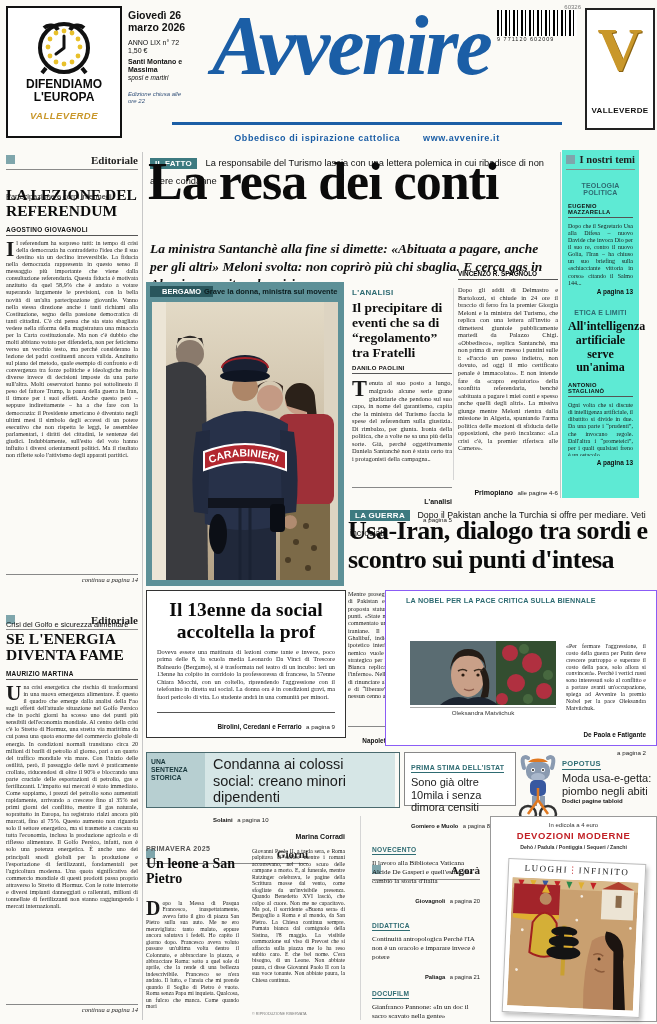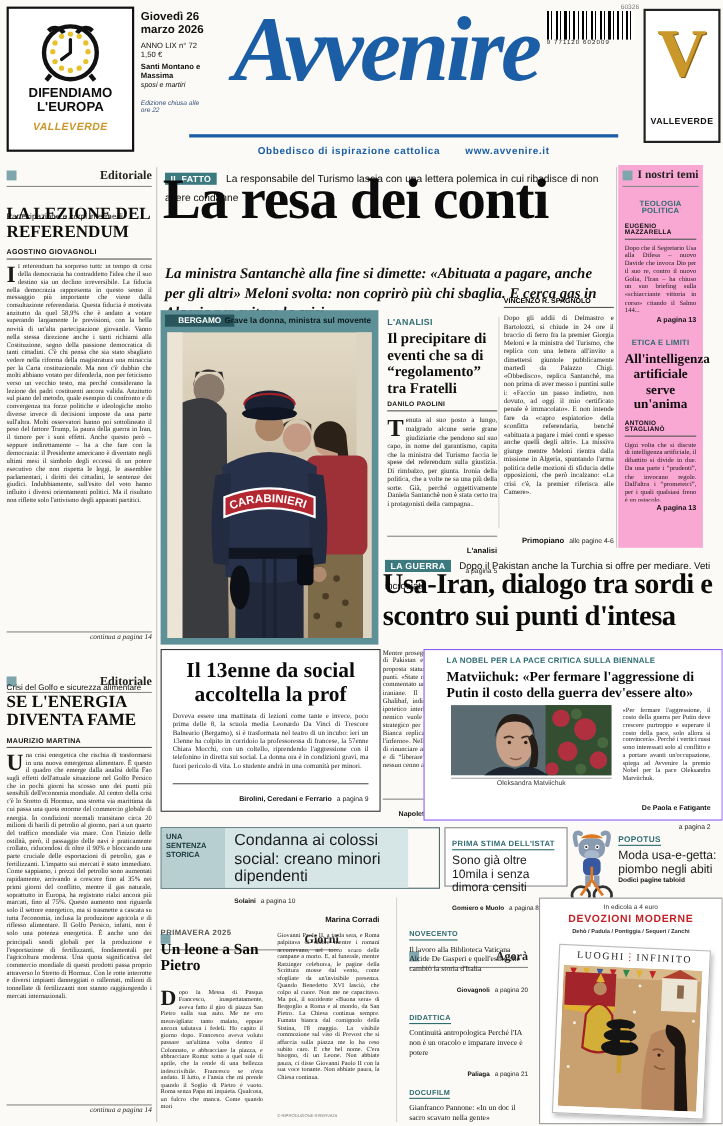--- a/index.html
+++ b/index.html
@@ -186,21 +186,21 @@
 
 <div class="abs" style="left:458px;top:270px;width:100px;">
   <div style="font-size:6.4px;font-weight:bold;border-bottom:1px solid #555;padding-bottom:2px;">VINCENZO R. SPAGNOLO</div>
   <div class="body-txt just hide-ov" style="margin-top:6px;height:190px;font-size:6.4px;line-height:1.18;">Dopo gli addii di Delmastro e Bartolozzi, si chiude in 24 ore il braccio di ferro fra la premier Giorgia Meloni e la ministra del Turismo, che replica con una lettera all'invito a dimettersi giuntole pubblicamente martedì da Palazzo Chigi. «Obbedisco», replica Santanchè, ma non prima di aver messo i puntini sulle i: «Faccio un passo indietro, non dovuto, ad oggi il mio certificato penale è immacolato». E non intende fare da «capro espiatorio» della sconfitta referendaria, benché «abituata a pagare i miei conti e spesso anche quelli degli altri». La missiva giunge mentre Meloni rientra dalla missione in Algeria, spuntando l'arma politica delle mozioni di sfiducia delle opposizioni, che però incalzano: «La crisi c'è, la premier riferisca alle Camere».</div>
   <div class="right" style="margin-top:5px;">
     <span class="ref-bold" style="font-size:7px;">Primopiano</span>
     <span class="ref-page">alle pagine 4-6</span>
   </div>
 </div>
 
-<div class="abs" style="left:562px;top:150px;width:77px;height:348px;background:#f9a8d4;">
+<div class="abs" style="left:562px;top:150px;width:77px;height:348px;background:#5eead4;">
   <div class="section-head" style="margin:4px 4px 0 4px;">
     <span class="sq"></span>
     <span class="ttl" style="font-size:10.5px;">I nostri temi</span>
   </div>
 
   <div style="padding:0 6px;">
     <div class="center teal" style="font-weight:bold;font-size:7px;margin-top:12px;letter-spacing:.2px;">TEOLOGIA POLITICA</div>
     <div class="byline" style="margin-top:7px;font-size:5.8px;">EUGENIO MAZZARELLA</div>
     <div class="body-txt just hide-ov" style="margin-top:5px;height:62px;font-size:6px;line-height:1.18;">Dopo che il Segretario Usa alla Difesa – nuovo Davide che invoca Dio per il suo re, contro il nuovo Golia, l'Iran – ha chiuso un suo briefing sulla «schiacciante vittoria in corso» citando il Salmo 144...</div>
     <div class="right ref-bold" style="margin-top:3px;font-size:6.5px;">A pagina 13</div>
@@ -219,21 +219,20 @@
 </div>
 <div class="abs serif" style="left:348px;top:517px;width:309px;font-size:26px;font-weight:800;letter-spacing:-.5px;line-height:1.1;color:#0b0b0b;">Usa-Iran, dialogo tra sordi e scontro sui punti d'intesa</div>
 <div class="abs body-txt just hide-ov" style="left:348px;top:590px;width:112px;height:132px;font-size:6.2px;line-height:1.18;">Mentre proseguono gli sforzi di mediazione di Pakistan e Turchia, l'Iran respinge la proposta statunitense di un accordo in 15 punti. «State negoziando con voi stessi» ha commentato un portavoce delle forze armate iraniane. Il presidente del parlamento Ghalibaf, indicato nei giorni scorsi come ipotetico interlocutore degli americani: «Il nemico vuole occupare l'isola» di Kharg, strategico per l'export del petrolio. La Casa Bianca replica minacciando di «scatenare l'inferno». Nella bozza americana le richieste di rinunciare alle armi nucleare e ai “proxy” e di “liberare” lo Stretto di Hormuz. Ma nessun cenno a un cambio di regime.</div>
 <div class="abs right" style="left:348px;top:726px;width:112px;border-top:1px solid #888;padding-top:2px;">
   <span class="ref-bold">Napoletano e Palmas</span>
   <span class="ref-page">a pagina 3</span>
 </div>
 
 <div class="abs" style="left:385px;top:590px;width:270px;height:154px;border:1px solid #8b5cf6;background:#fff;">
   <div class="abs teal" style="left:20px;top:5px;font-weight:bold;font-size:7.2px;letter-spacing:.2px;">LA NOBEL PER LA PACE CRITICA SULLA BIENNALE</div>
-  <div class="abs serif" style="left:20px;top:17px;width:238px;font-size:12.5px;font-weight:bold;line-height:1.2;color:#0d0d0d;">Matviichuk: «Per fermare l'aggressione di Putin il costo della guerra dev'essere alto»</div>
   <span class="abs" style="left:24px;top:50px;">
     <svg width="146" height="64" viewBox="0 0 146 64">
       <rect width="146" height="64" fill="#5a6c72"></rect>
       <rect x="86" width="60" height="64" fill="#334e30"></rect>
       <g fill="#b03040">
           <circle cx="100" cy="12" r="8"></circle>
           <circle cx="122" cy="22" r="10"></circle>
           <circle cx="106" cy="42" r="9"></circle>
           <circle cx="134" cy="50" r="8"></circle>
           <circle cx="92" cy="58" r="6"></circle>
@@ -265,21 +264,21 @@
   <div class="center serif" style="margin:8px 8px 0 8px;font-size:19.5px;font-weight:800;line-height:1.12;color:#0b0b0b;">Il 13enne da social accoltella la prof</div>
   <div class="body-txt just hide-ov" style="margin:5px 10px 0 10px;height:62px;font-size:6.3px;line-height:1.2;">Doveva essere una mattinata di lezioni come tante e invece, poco prima delle 8, la scuola media Leonardo Da Vinci di Trescore Balneario (Bergamo), si è trasformata nel teatro di un incubo: ieri un 13enne ha colpito in corridoio la professoressa di francese, la 57enne Chiara Mocchi, con un coltello, riprendendo l'aggressione con il telefonino in diretta sui social. La donna ora è in condizioni gravi, ma fuori pericolo di vita. Lo studente andrà in una comunità per minori.</div>
   <div class="right" style="margin:2px 10px 0 10px;border-top:1px solid #555;padding-top:2px;">
     <span class="ref-bold">Birolini, Ceredani e Ferrario</span>
     <span class="ref-page">a pagina 9</span>
   </div>
 </div>
 
 <div class="abs" style="left:146px;top:752px;width:252px;height:54px;border:1px solid #4a6a6e;">
   <div class="abs" style="left:0;top:0;width:58px;height:54px;background:#b7cfd1;font-size:6.8px;font-weight:bold;color:#17363a;line-height:1.2;padding:5px 4px;box-sizing:border-box;">UNA SENTENZA STORICA</div>
-  <div class="abs" style="left:58px;top:0;width:166px;height:54px;background:#d6e6e6;">
+  <div class="abs" style="left:58px;top:0;width:190px;height:54px;background:#d6e6e6;">
     <div style="padding:3px 8px 0 8px;font-size:14.5px;color:#1b1b1b;line-height:1.15;">Condanna ai colossi social: creano minori dipendenti</div>
     <div style="padding:2px 8px 0 8px;">
       <span class="ref-bold" style="font-size:6px;">Solaini</span>
       <span class="ref-page" style="font-size:6px;">a pagina 10</span>
     </div>
   </div>
 </div>
 
 <div class="abs" style="left:404px;top:752px;width:112px;height:54px;border:1px solid #888;background:#fff;box-sizing:border-box;padding:3px 6px;">
   <span class="mini-label" style="font-size:7px;">PRIMA STIMA DELL'ISTAT</span>

